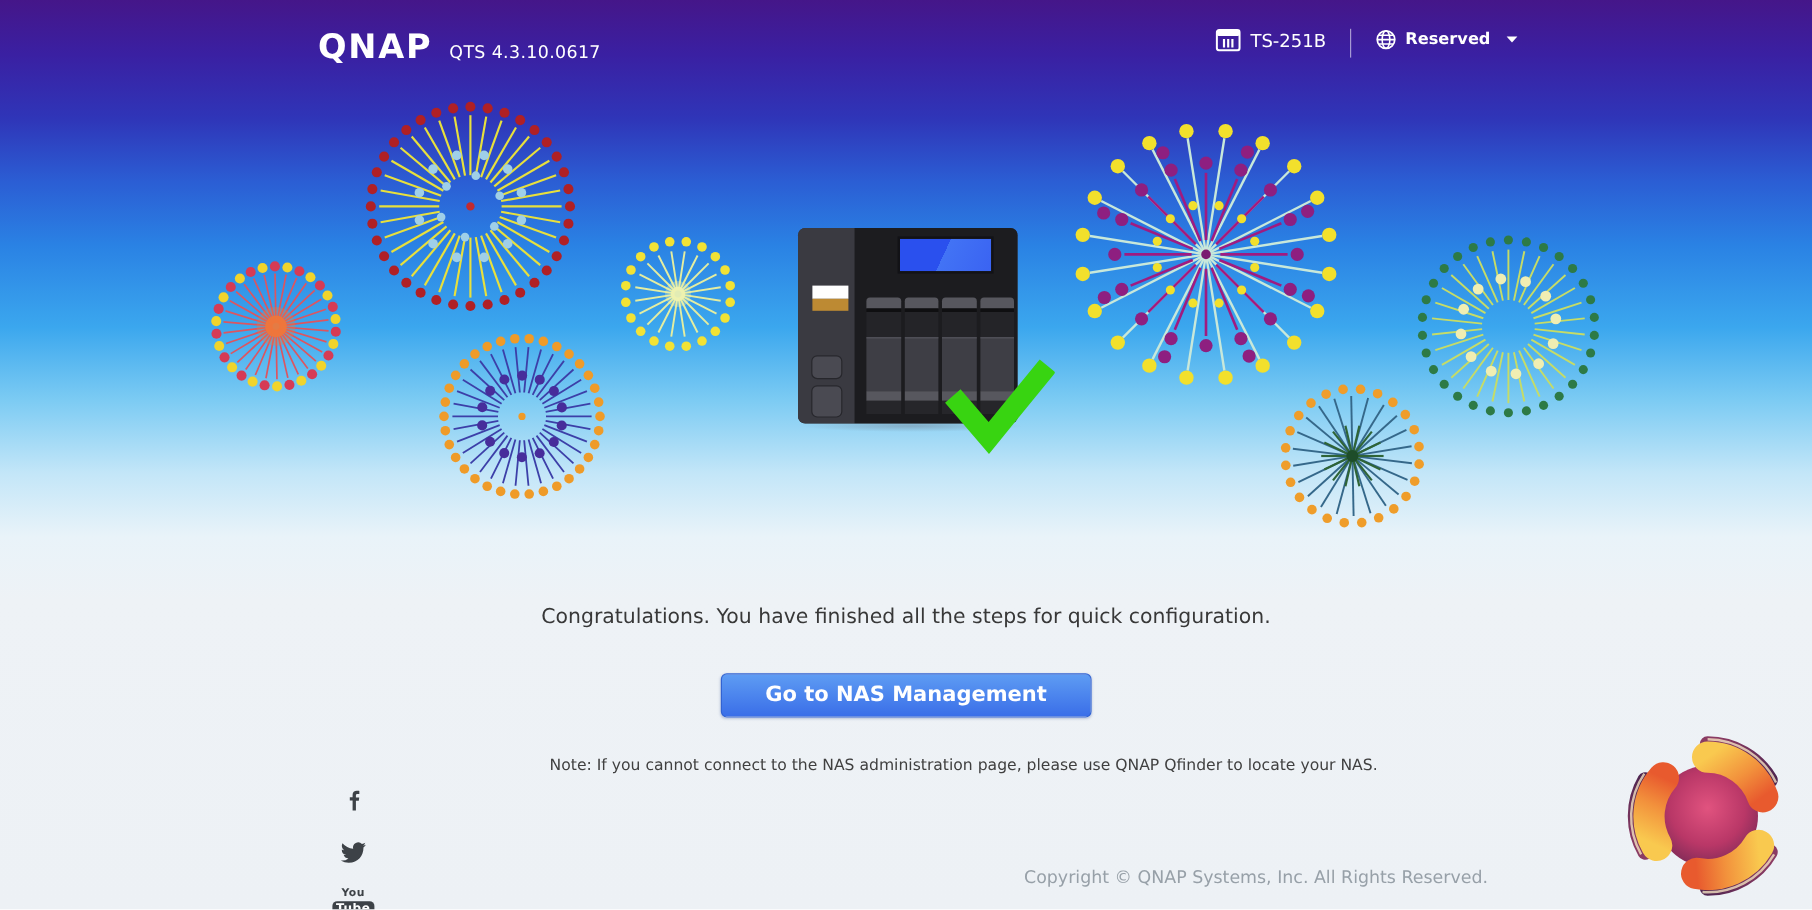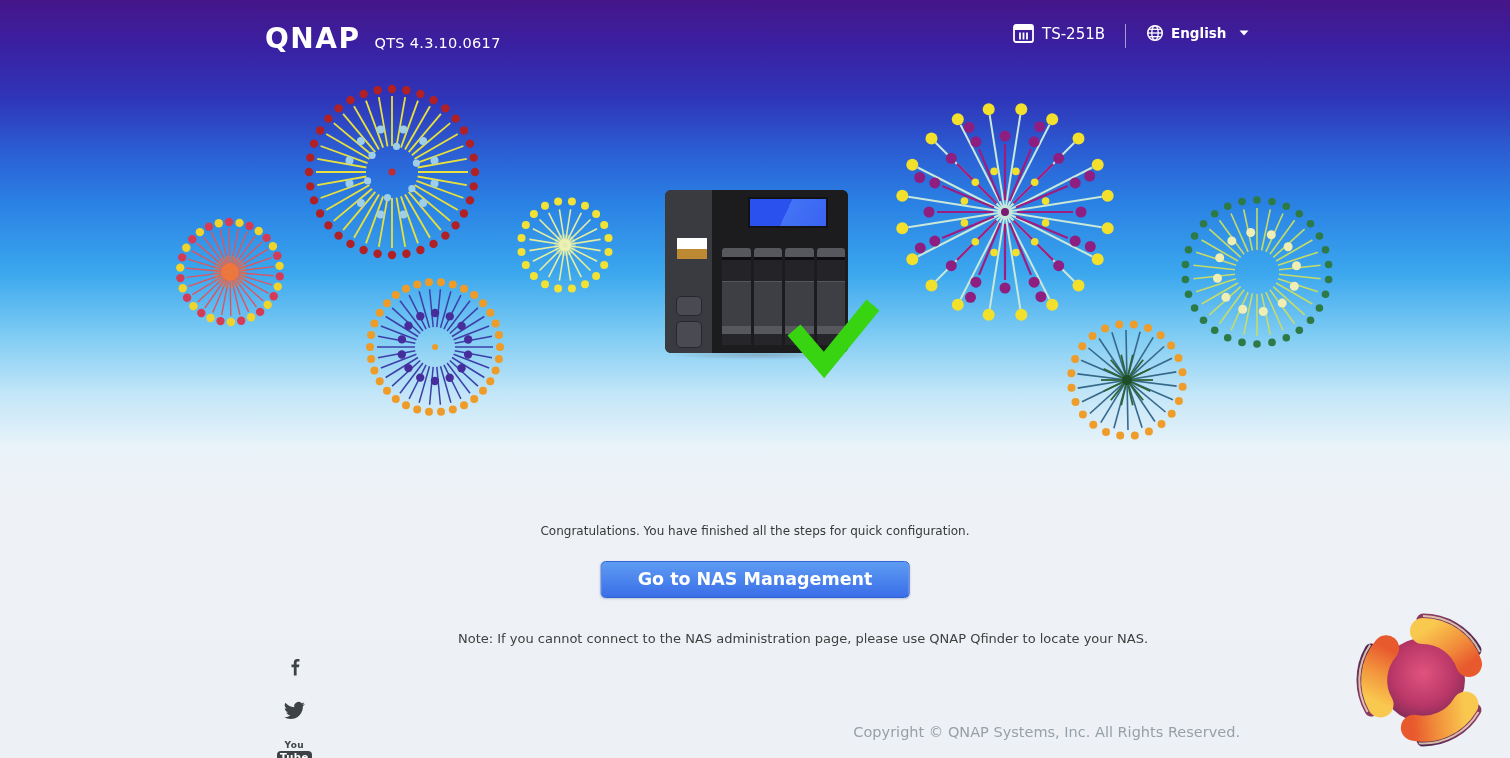--- a/index.html
+++ b/index.html
@@ -53,21 +53,21 @@
   .bay .dark{ height:21px; background:#242428; }
   .bay .bodyy{ flex:1; background:#3e3e45; border-top:1px solid #55555c; }
   .bay .strip{ height:8px; background:#57575e; }
   .bay .d2{ height:11px; background:#26262a; }
   .check-svg{ position:absolute; left:132px; top:112px; }
 
   
   .page-title{ position:absolute; top:456px; width:100%; text-align:center;
     font-size:27px; font-weight:bold; color:#21375e; letter-spacing:.2px; }
   .subtitle{ position:absolute; top:504px; width:100%; text-align:center;
-    font-size:12px; color:#383838;margin-top:20px; }
+    font-size:17px; color:#383838; }
   .go-btn{ position:absolute; top:561px; left:50%; transform:translateX(-50%);
     padding:7px 36px 8px; font-size:17.5px; font-weight:bold; color:#fff;
     font-family:"DejaVu Sans","Liberation Sans",sans-serif;
     background:linear-gradient(180deg,#5e9cf3,#3a6ee8); border:1px solid #3263d2; border-radius:5px;
     cursor:pointer; box-shadow:0 1px 2px rgba(30,60,140,.25); }
   .note{ position:absolute; top:631px; width:100%; text-align:center;
     font-size:13px; color:#404040;margin-left:48px; }
 
   
   .footer{ position:absolute; left:277px; right:270px; top:710px; height:44px;
@@ -615,21 +615,21 @@
       </span>
       <span class="header-divider"></span>
       <span class="lang">
         <svg width="18" height="18" viewBox="0 0 18 18">
           <circle cx="9" cy="9" r="7.3" fill="none" stroke="#fff" stroke-width="1.5"></circle>
           <ellipse cx="9" cy="9" rx="3.2" ry="7.3" fill="none" stroke="#fff" stroke-width="1.3"></ellipse>
           <line x1="2" y1="9" x2="16" y2="9" stroke="#fff" stroke-width="1.3"></line>
           <line x1="3.2" y1="5.3" x2="14.8" y2="5.3" stroke="#fff" stroke-width="1.3"></line>
           <line x1="3.2" y1="12.7" x2="14.8" y2="12.7" stroke="#fff" stroke-width="1.3"></line>
         </svg>
-        <span>English</span>
+        <span>Reserved</span>
         <svg class="caret" width="10" height="6" viewBox="0 0 10 6">
           <path d="M0.5 0.5 L9.5 0.5 L5 5.5 Z" fill="#fff"></path>
         </svg>
       </span>
     </div>
   </div>
 
   <div class="nas-wrap">
     <div class="nas-shadow"></div>
     <div class="nas-body">

